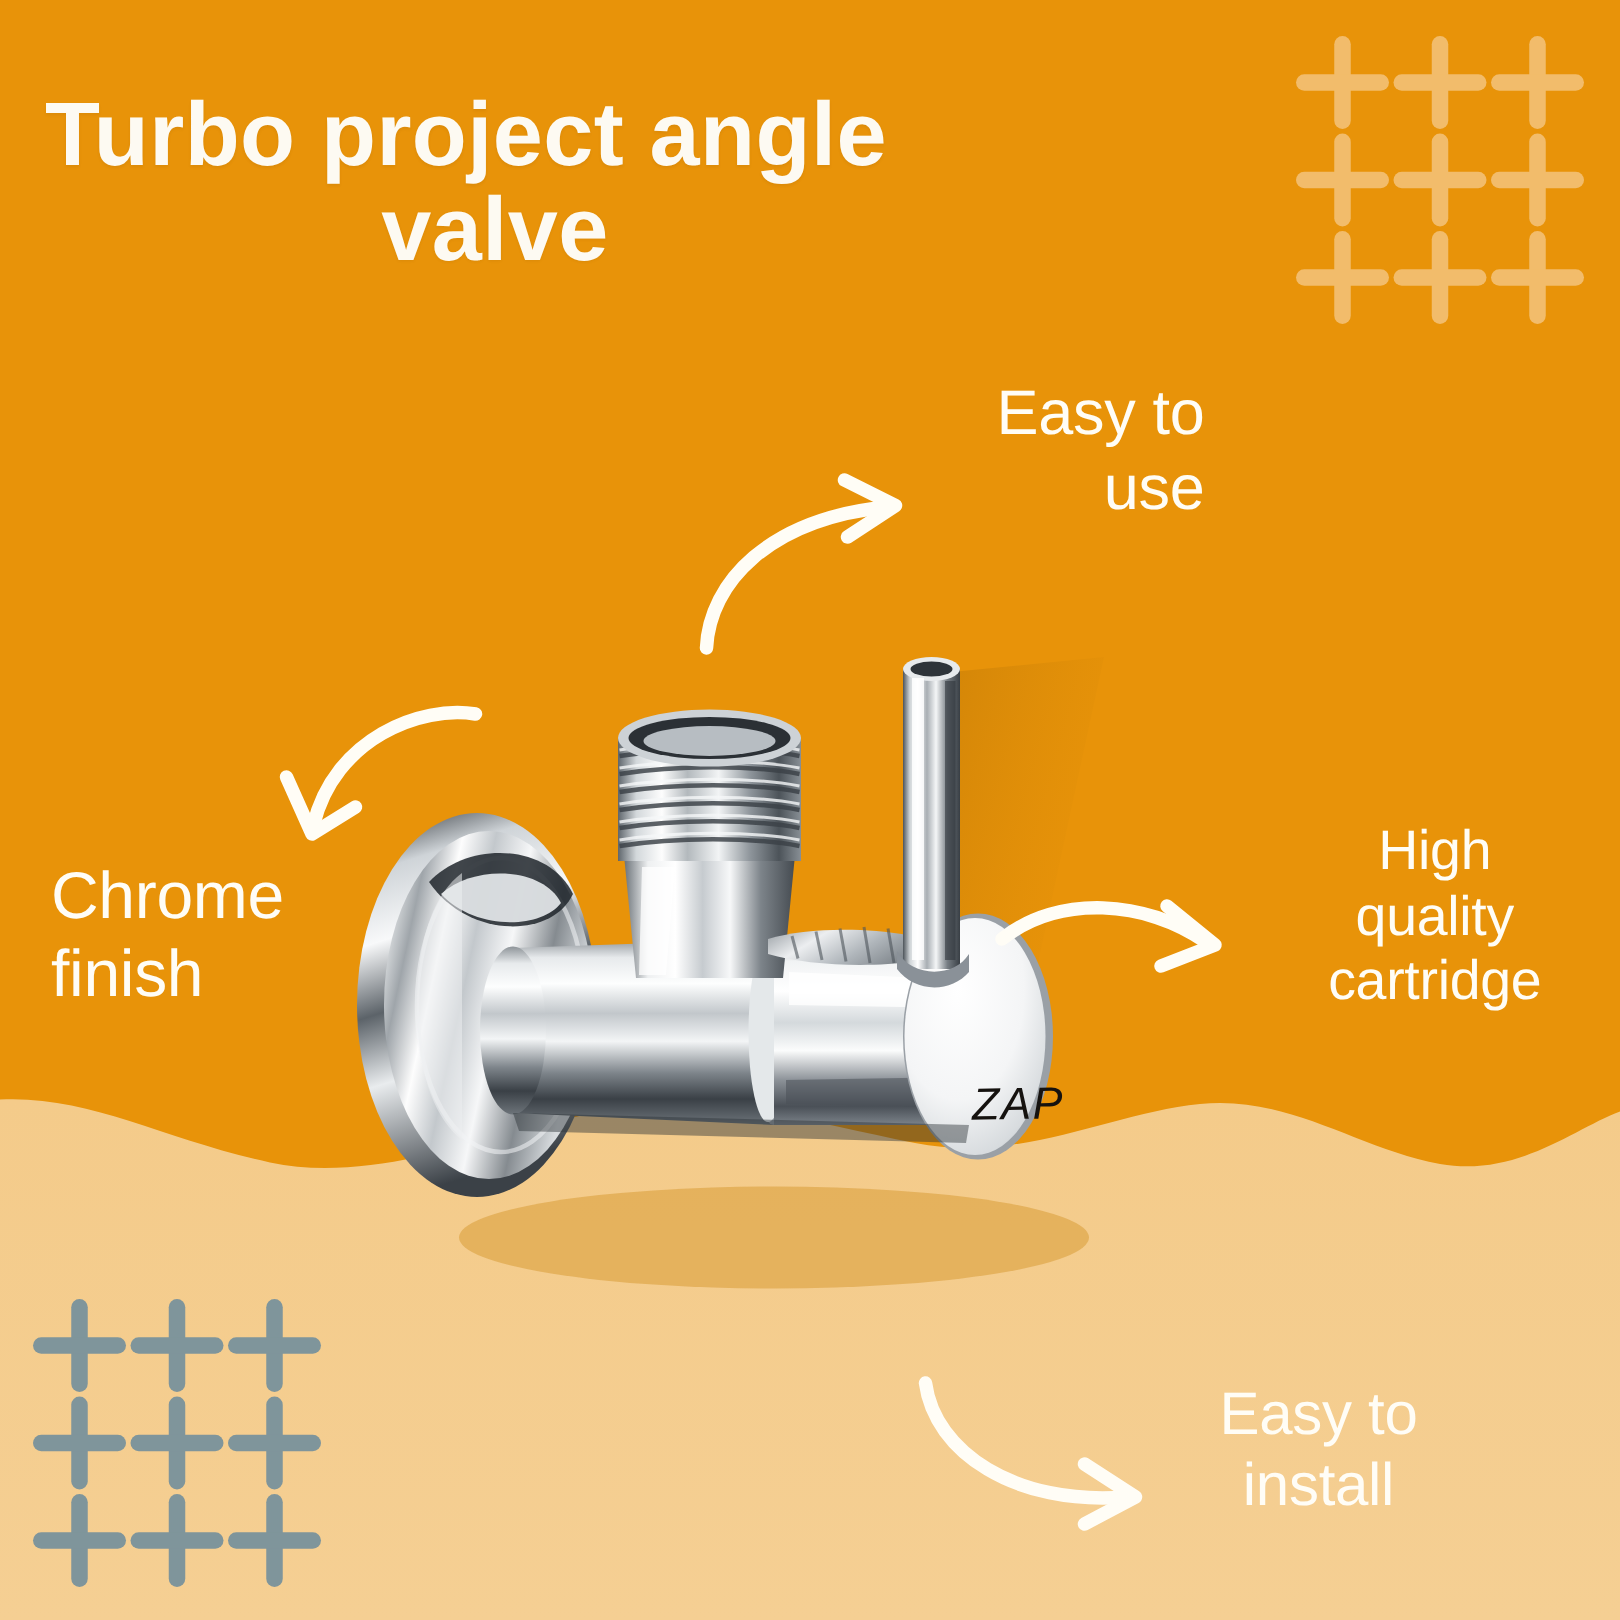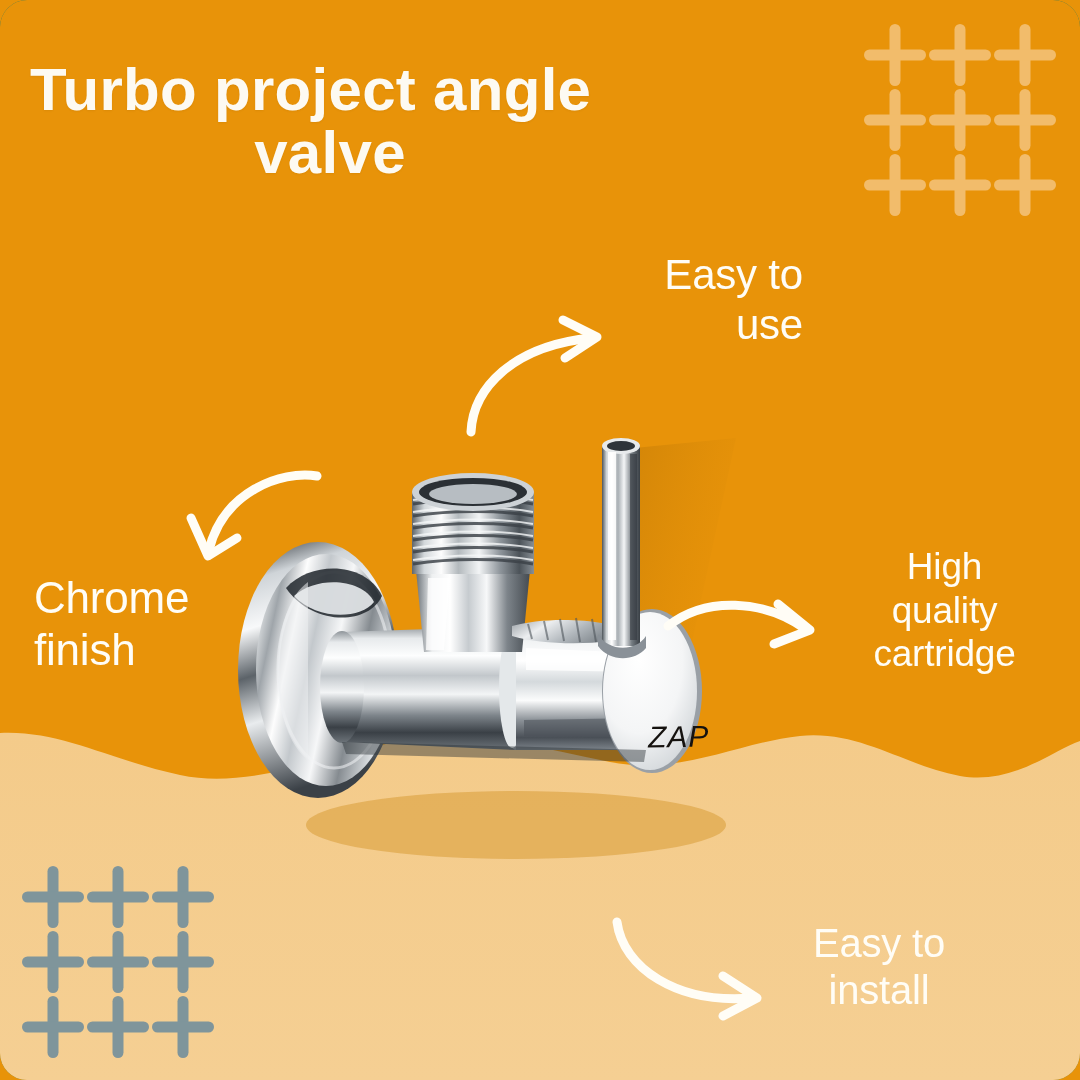--- a/index.html
+++ b/index.html
@@ -1,21 +1,21 @@
 <!DOCTYPE html>
 <html><head>
 <meta charset="utf-8">
 <style>
   html,body{margin:0;padding:0;}
   body{
     width:1080px;height:1080px;overflow:hidden;
     font-family:"Liberation Sans", sans-serif;
     background:#e89309;
   }
-  #stage{position:relative;width:1080px;height:1080px;overflow:hidden;background:#0f766e;border-radius:27px;}
+  #stage{position:relative;width:1080px;height:1080px;overflow:hidden;background:#0f766e;}
 
   
   .bg-orange{position:absolute;inset:0;background:#e89309;}
   .wave-layer{position:absolute;left:0;top:0;width:1080px;height:1080px;}
 
   
   .plus-grid{position:absolute;display:grid;grid-template-columns:repeat(3,1fr);grid-template-rows:repeat(3,1fr);}
   .plus{position:relative;width:100%;height:100%;}
   .plus::before,.plus::after{content:"";position:absolute;border-radius:7px;background:currentColor;}
   .plus::before{left:50%;top:50%;width:11px;height:62px;transform:translate(-50%,-50%);}
@@ -37,21 +37,21 @@
   #title .line2{display:block;text-align:center;}
 
   
   .callout{
     position:absolute;color:#fffdf6;font-weight:400;
     font-family:"Liberation Sans",sans-serif;
     line-height:1.18;letter-spacing:-.2px;
   }
   #label-easy-use{right:277px;top:250px;width:200px;text-align:right;font-size:42px;}
   #label-chrome{left:34px;top:572px;width:230px;text-align:left;font-size:44px;}
-  #label-high-quality{right:18px;top:545px;width:235px;text-align:center;font-size:37px;}
+  #label-high-quality{right:6px;top:545px;width:235px;text-align:center;font-size:37px;}
   #label-easy-install{right:86px;top:920px;width:230px;text-align:center;font-size:40px;}
 
   
   .arrow{position:absolute;pointer-events:none;}
   .arrow path,.arrow polyline{fill:none;stroke:#fffdf6;stroke-linecap:round;stroke-linejoin:round;}
 
   
   #product{position:absolute;left:216px;top:420px;width:540px;height:440px;text-align:center;}
   #product svg{display:block;}
   #zap-mark{

